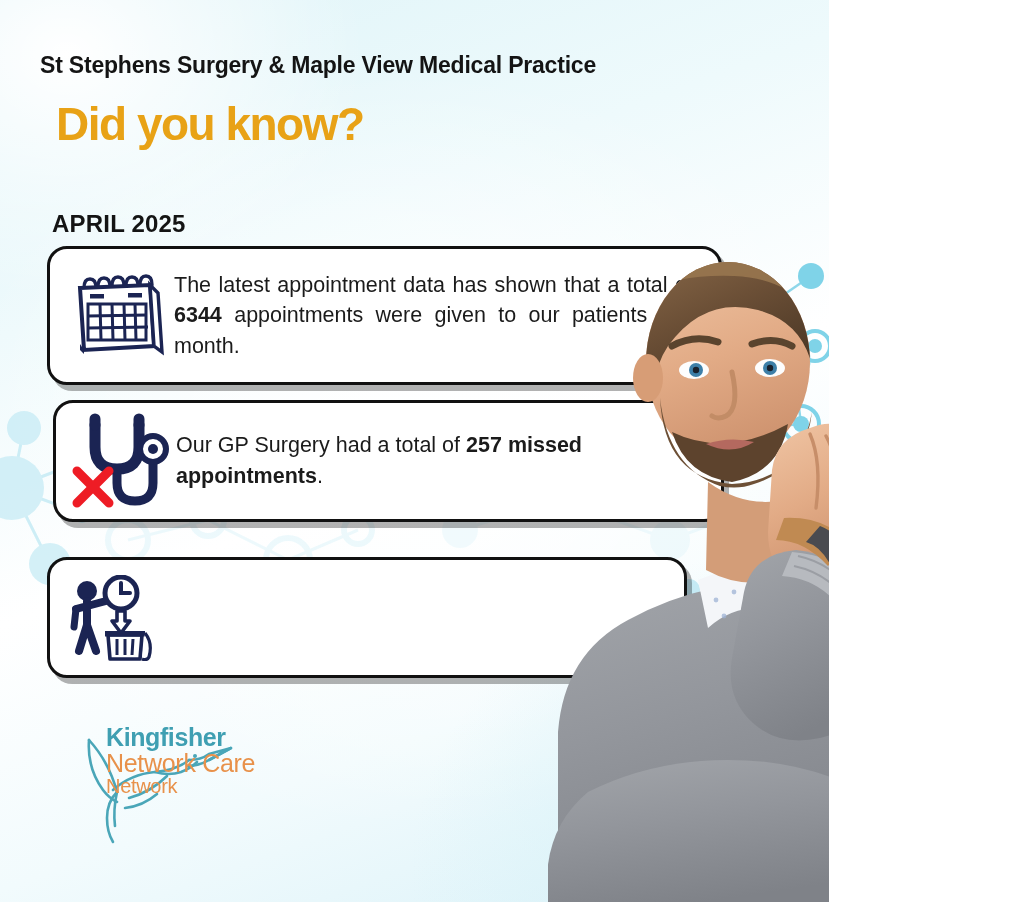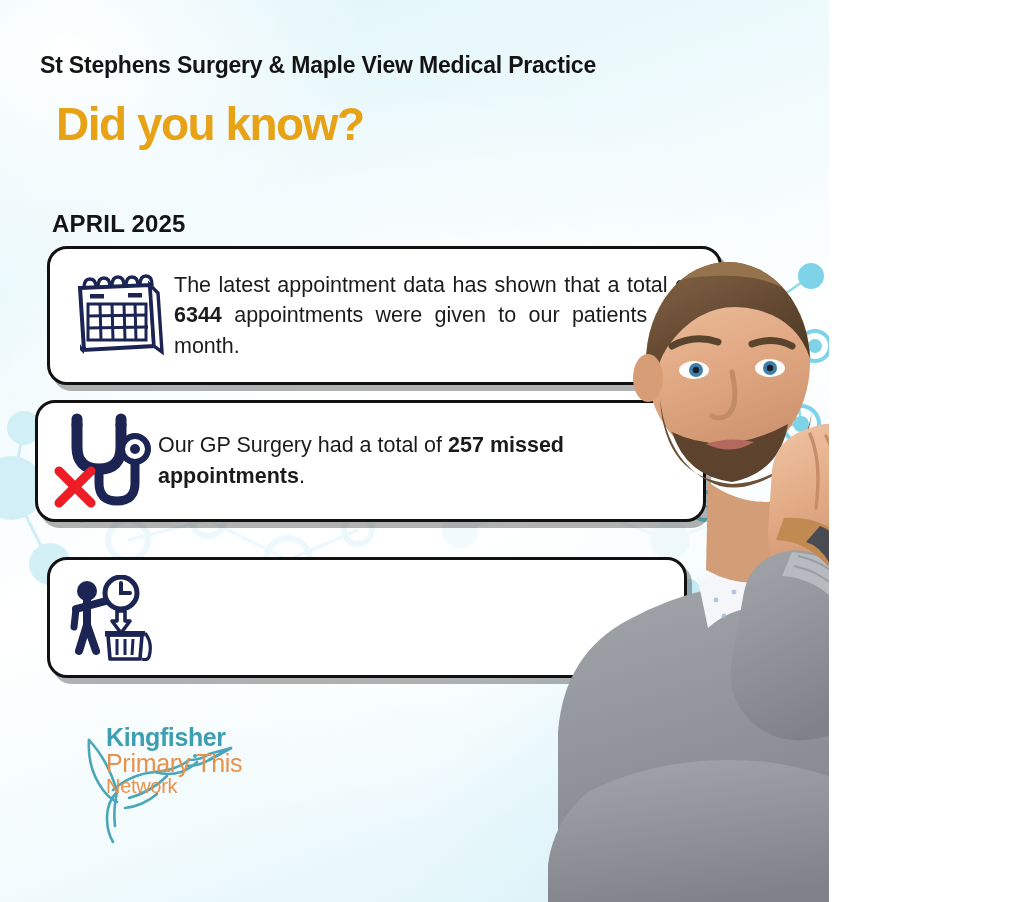--- a/index.html
+++ b/index.html
@@ -47,21 +47,21 @@
   .card{
     position:absolute;
     background:#ffffff;
     border:3px solid #111111;
     border-radius:20px;
     box-shadow:5px 6px 0 rgba(0,0,0,0.30);
     display:flex;align-items:center;
     box-sizing:border-box;
   }
   #card-1{left:47px;top:246px;width:675px;height:139px;}
-  #card-2{left:35px;top:400px;width:671px;height:122px;}
+  #card-2{left:53px;top:400px;width:671px;height:122px;}
   #card-3{left:47px;top:557px;width:640px;height:121px;}
 
   .card-icon{
     flex:0 0 auto;
     width:112px;
     display:flex;align-items:center;justify-content:center;
   }
   #card-1 .card-icon{margin-left:12px;}
   #card-2 .card-icon{margin-left:6px;width:120px;}
   #card-3 .card-icon{margin-left:14px;width:104px;}
@@ -394,17 +394,17 @@
       <path d="M100 46 q14 4 26 0 q10 -4 16 -10"></path>
       <path d="M134 34 q12 0 20 -6 l22 -6 l-22 12"></path>
       <path d="M176 22 l-22 12 q-10 6 -22 6"></path>
       <path d="M74 72 q22 -6 38 -22"></path>
       <path d="M70 82 q18 -2 32 -14"></path>
     </g>
     <circle cx="140" cy="30" r="2" fill="#4aa6b8"></circle>
   </svg>
   <div class="logo-text">
     <div class="logo-line1">Kingfisher</div>
-    <div class="logo-line2">Primary This</div>
+    <div class="logo-line2">Network Care</div>
     <div class="logo-line3">Network</div>
   </div>
 
 </div>
 
 </body></html>

